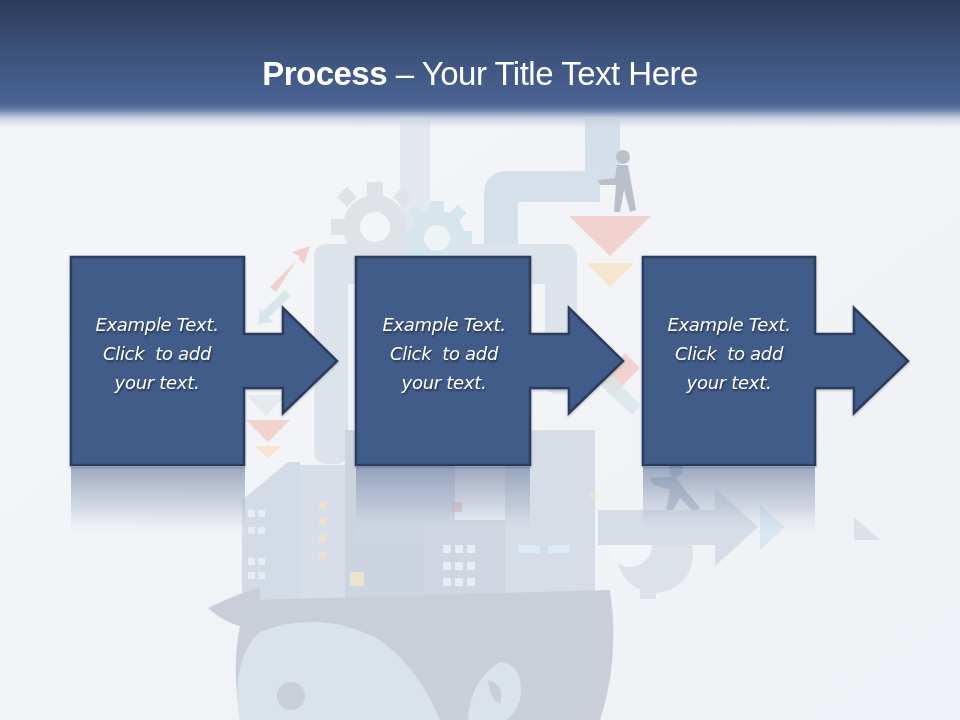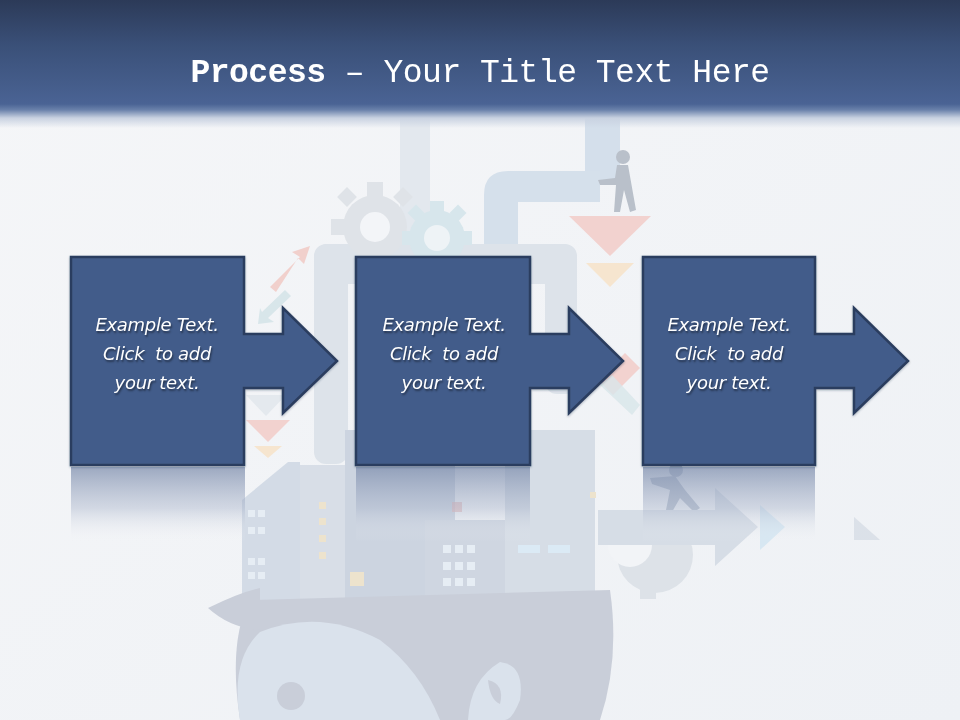--- a/index.html
+++ b/index.html
@@ -9,21 +9,21 @@
     font-family: "Liberation Sans", "DejaVu Sans", sans-serif;
   }
   .bg-art { position: absolute; left: 0; top: 0; width: 960px; height: 720px; }
   .header {
     position: absolute; left: 0; top: 0; width: 960px; height: 128px;
     background: linear-gradient(to bottom, #2c3a58 0px, #3a5078 45px, #4a6394 104px, #6b82ab 110px, #c9d2e1 118px, rgba(242,244,247,0) 128px);
   }
   .title {
     position: absolute; left: 0; top: 52px; width: 960px; text-align: center;
     color: #ffffff; font-size: 33px; line-height: 44px;
-    font-family: Liberation Mono, monospace; letter-spacing: -0.5px;
+    font-family: Liberation Sans, sans-serif; letter-spacing: -0.5px;
   }
   .title .bold { font-weight: bold; }
   .title .rest { font-weight: normal; }
   .step { position: absolute; top: 0; left: 0; width: 960px; height: 720px; pointer-events: none; }
   .step-text {
     position: absolute; width: 172px; text-align: center;
     color: #ffffff; font-style: italic; font-size: 18px; line-height: 29px;
     text-shadow: 1px 2px 2px rgba(0,0,0,0.45);
     pointer-events: auto;
     font-family: "DejaVu Sans", sans-serif; letter-spacing: -0.3px;

